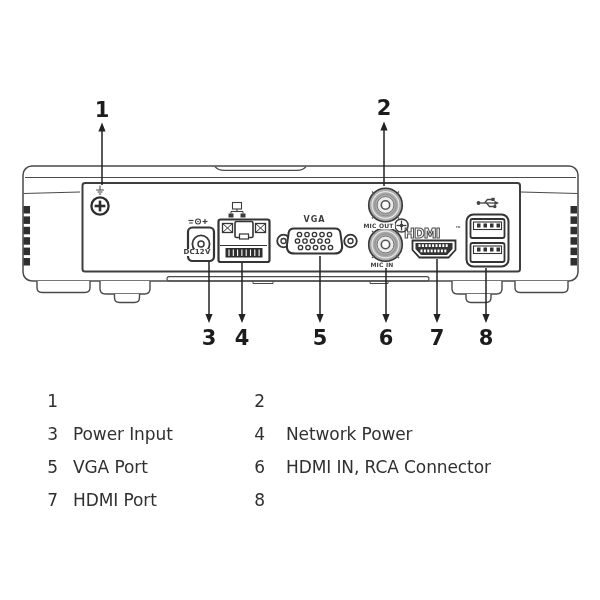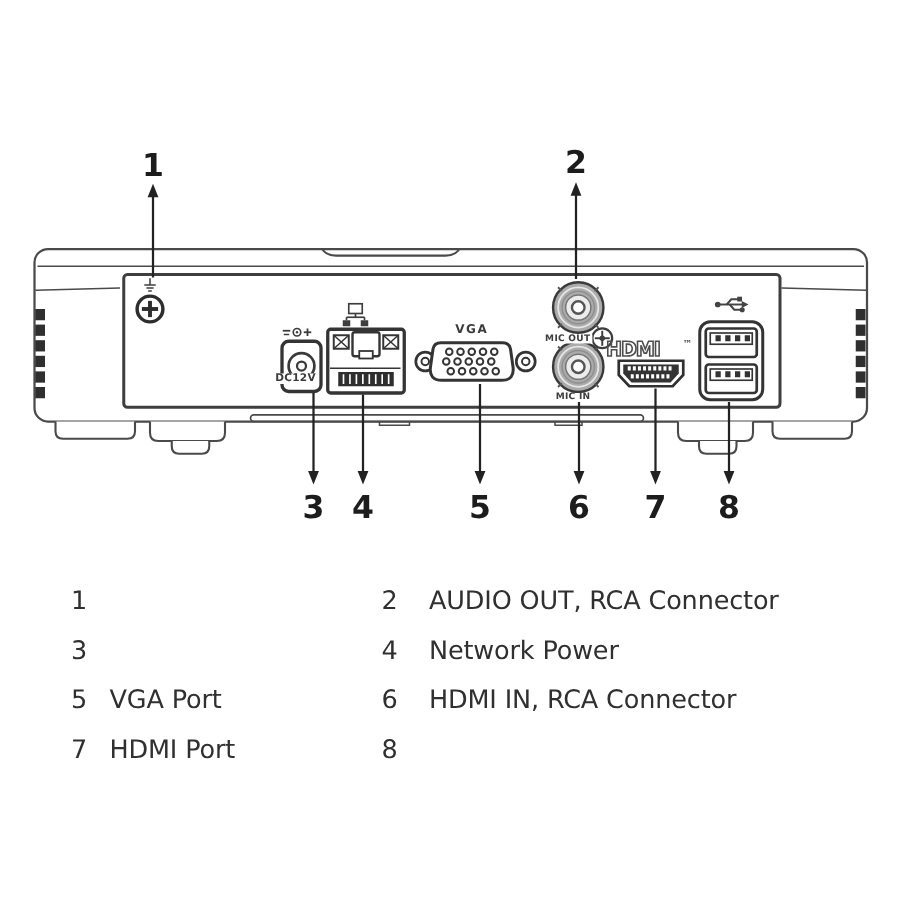--- a/index.html
+++ b/index.html
@@ -272,24 +272,24 @@
   <span class="port-label lbl-vga" style="left:314.5px;top:215.5px;">VGA</span>
   <span class="port-label lbl-aout" style="left:378.5px;top:222.5px;">MIC OUT</span>
   <span class="port-label lbl-ain" style="left:382px;top:261.5px;">MIC IN</span>
   <span class="hdmi-logo" style="left:404px;top:227px;">HDMI</span>
   <span class="hdmi-tm" style="left:455px;top:226px;">™</span>
 
   <div>
     <div class="legend-row" style="top:389px;">
       <span class="lnum n1">1</span>
       <span class="lnum n2">2</span>
-      <span class="llabel l2">AUDIO OUT, RCA Connector</span>
     </div>
     <div class="legend-row" style="top:422px;">
       <span class="lnum n1">3</span>
+      <span class="llabel l1">Power Input</span>
       <span class="lnum n2">4</span>
       <span class="llabel l2">Network Power</span>
     </div>
     <div class="legend-row" style="top:455px;">
       <span class="lnum n1">5</span>
       <span class="llabel l1">VGA Port</span>
       <span class="lnum n2">6</span>
       <span class="llabel l2">HDMI IN, RCA Connector</span>
     </div>
     <div class="legend-row" style="top:488px;">

